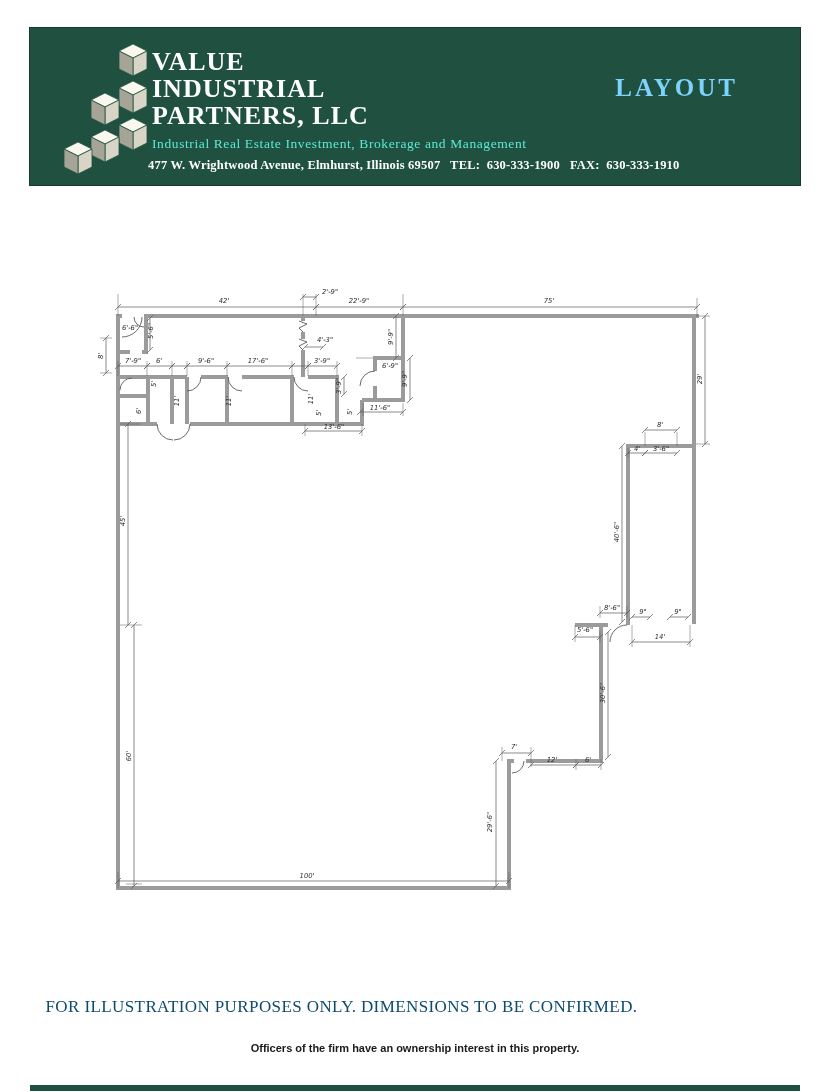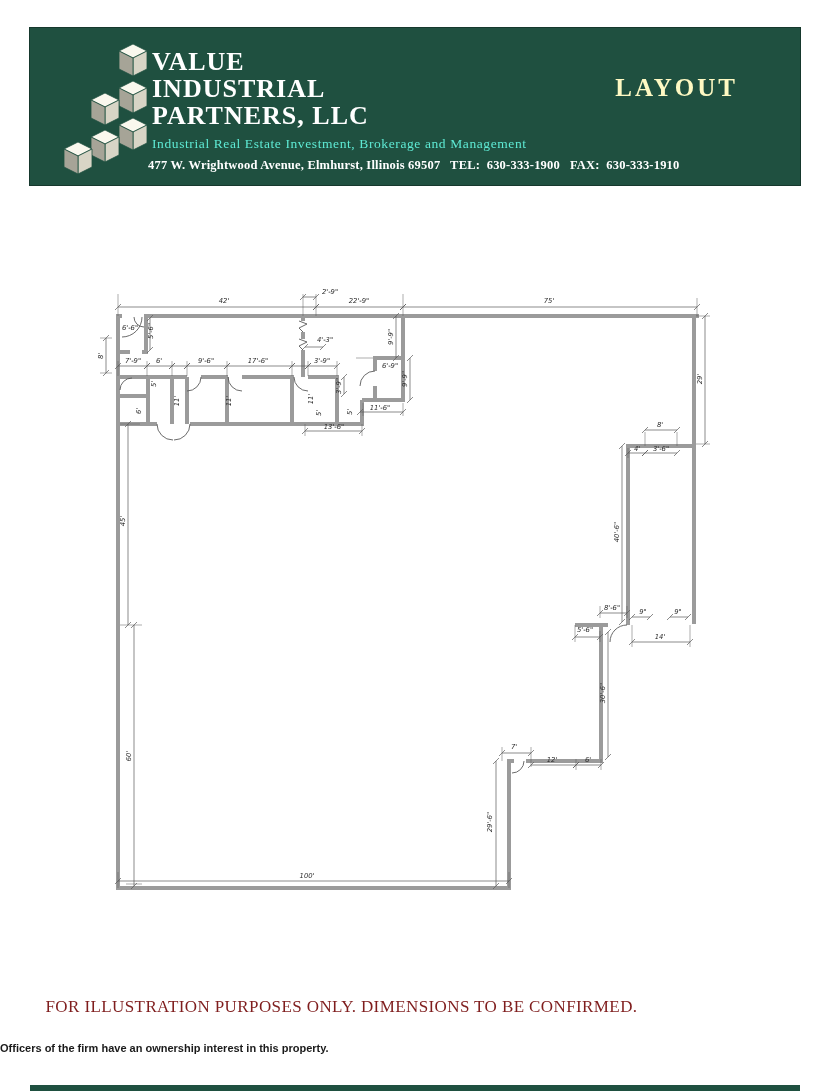--- a/index.html
+++ b/index.html
@@ -7,29 +7,29 @@
         font-family:"Liberation Serif", serif;border-radius:13px;}
   
   #banner{position:absolute;left:30px;top:28px;width:770px;height:157px;background:#1f5040;
           box-shadow:0 0 0 1px #16382d;}
   #logo-svg{position:absolute;left:14px;top:10px;}
   #company{position:absolute;left:122px;top:20px;color:#ffffff;font-weight:bold;
            font-size:26px;line-height:27px;letter-spacing:1px;}
   #tagline{position:absolute;left:122px;top:108px;color:#5eead4;font-size:13.5px;letter-spacing:0.6px;}
   #address{position:absolute;left:118px;top:130px;color:#ffffff;font-weight:bold;font-size:12.5px;
            letter-spacing:0.2px;white-space:pre;}
-  #doc-title{position:absolute;right:62px;top:46px;color:#fef9c3;font-weight:bold;
+  #doc-title{position:absolute;right:62px;top:46px;color:#7dd3fc;font-weight:bold;
              font-size:25px;letter-spacing:3px;}
   
   #plan-svg{position:absolute;left:0;top:0;}
   .plan-label{font-family:"DejaVu Sans", sans-serif;font-style:italic;font-size:6.8px;fill:#2c2c2c;}
   
-  #disclaimer{position:absolute;left:0;top:997px;width:683px;text-align:center;color:#7f1d1d;
+  #disclaimer{position:absolute;left:0;top:997px;width:683px;text-align:center;color:#0c4a6e;
               font-size:17px;letter-spacing:0.4px;}
-  .small-note{position:absolute;left:0;width:830px;text-align:left;color:#1a1a1a;
+  .small-note{position:absolute;left:0;width:830px;text-align:center;color:#1a1a1a;
               font-family:"Liberation Sans", sans-serif;font-weight:bold;font-size:11px;}
   #note1{top:1042px;}
   #note2{top:1056px;}
   #bottom-bar{position:absolute;left:30px;top:1085px;width:770px;height:6px;background:#1f5040;}
 </style>
 </head>
 <body>
 
 <div id="page">
 

